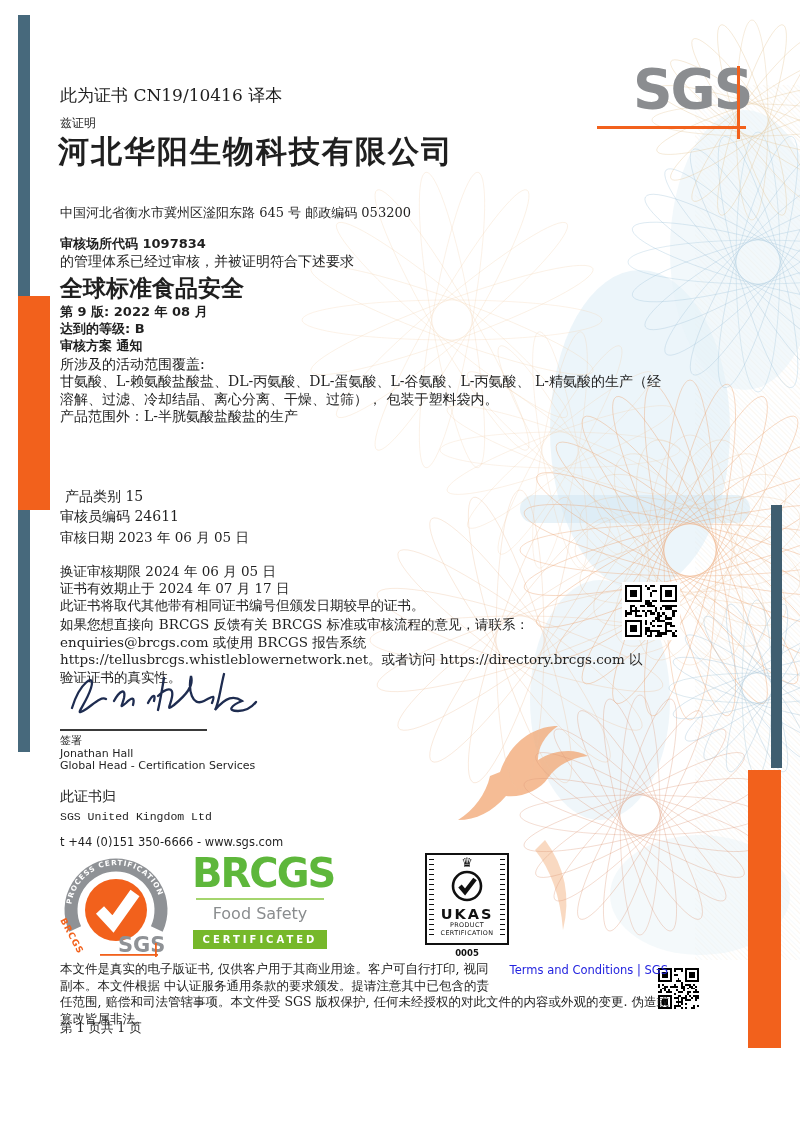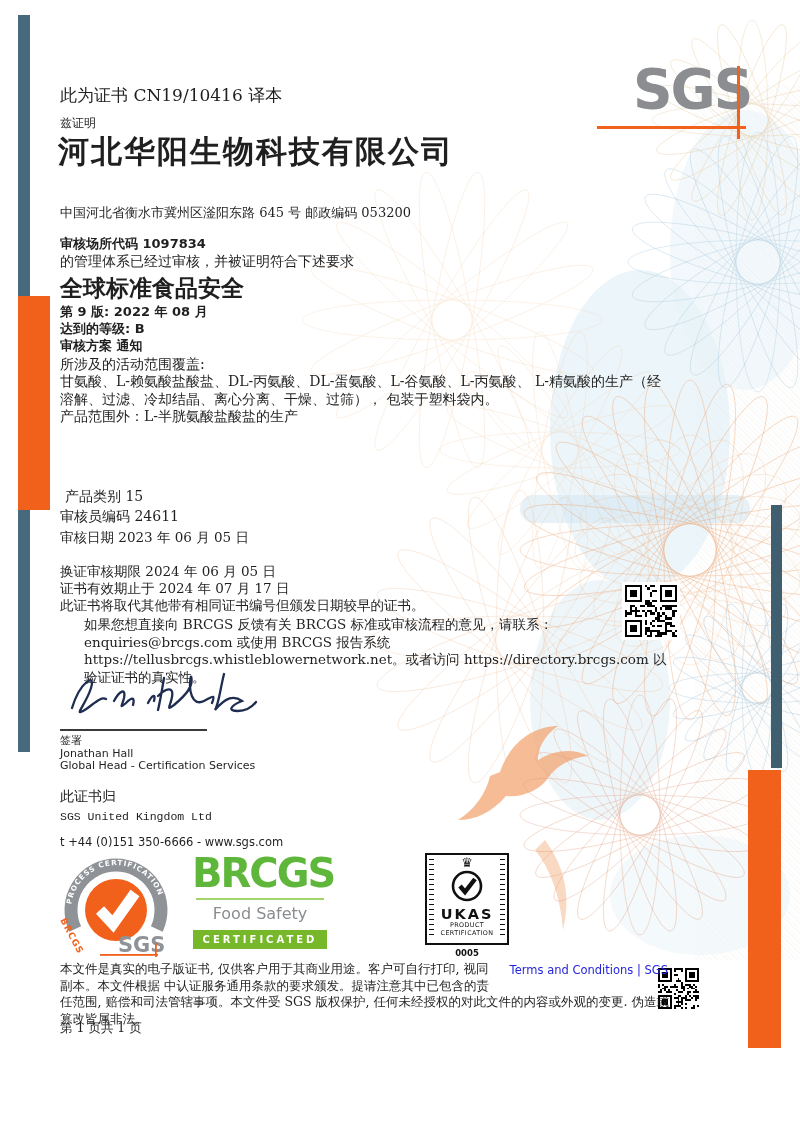--- a/index.html
+++ b/index.html
@@ -184,21 +184,21 @@
   <div class="abs serif body14" style="left:60px;top:408px;">产品范围外：L-半胱氨酸盐酸盐的生产</div>
 
   <div class="abs serif body14" style="left:44px;top:488px;margin-left:21px;">产品类别 15</div>
   <div class="abs serif body14" style="left:60px;top:508px;">审核员编码 24611</div>
 
   <div class="abs serif dates" style="left:60px;top:529px;">审核日期 2023 年 06 月 05 日</div>
   <div class="abs serif dates" style="left:60px;top:563px;">换证审核期限 2024 年 06 月 05 日</div>
   <div class="abs serif dates" style="left:60px;top:580px;">证书有效期止于 2024 年 07 月 17 日</div>
   <div class="abs serif dates" style="left:60px;top:597px;">此证书将取代其他带有相同证书编号但颁发日期较早的证书。</div>
 
-  <div class="abs serif" style="left:60px;top:616px;width:592px;font-size:13.5px;line-height:17.5px;margin-left:24px;">如果您想直接向 BRCGS 反馈有关 BRCGS 标准或审核流程的意见，请联系：enquiries@brcgs.com 或使用 BRCGS 报告系统 https://tellusbrcgs.whistleblowernetwork.net。或者访问 https://directory.brcgs.com 以验证证书的真实性。</div>
+  <div class="abs serif" style="left:60px;top:616px;width:592px;font-size:13.5px;line-height:17.5px;">如果您想直接向 BRCGS 反馈有关 BRCGS 标准或审核流程的意见，请联系：enquiries@brcgs.com 或使用 BRCGS 报告系统 https://tellusbrcgs.whistleblowernetwork.net。或者访问 https://directory.brcgs.com 以验证证书的真实性。</div>
 
   <svg class="abs" style="left:58px;top:666px;" width="210" height="60" viewBox="0 0 210 60">
     <path d="M14,42 C22,16 38,6 33,22 C28,38 16,50 25,45 C34,40 42,30 48,33
              M56,35 C62,24 68,22 66,32 C64,40 61,43 68,37 C74,31 77,31 75,39
              M90,37 C94,29 98,27 96,35
              M106,12 C104,24 102,36 100,44
              M100,30 C108,22 116,20 114,31 C112,41 108,45 116,39 C128,29 136,20 133,10
              C130,24 134,41 146,35 C154,31 158,27 154,37
              M166,8 C162,24 161,37 157,44 C168,31 176,29 184,35 C174,39 168,45 180,45 C188,45 194,41 198,36" stroke="#1e2c50" fill="none" stroke-width="2.3" stroke-linecap="round"></path>
   </svg>

